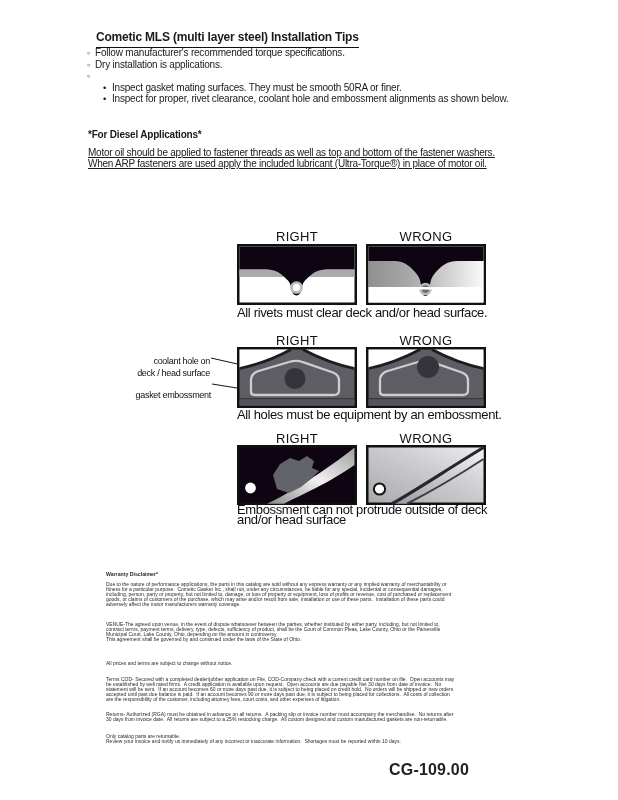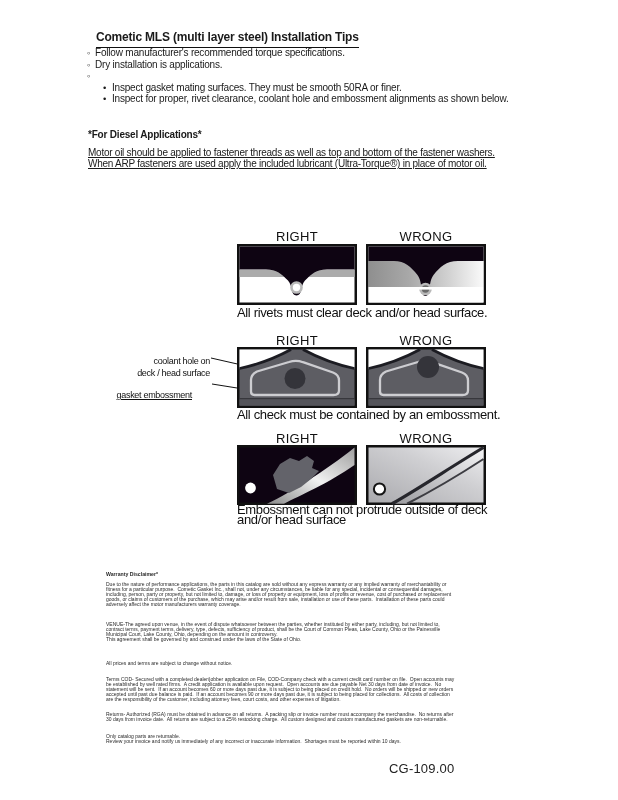--- a/index.html
+++ b/index.html
@@ -30,21 +30,21 @@
 
   .legal { left:106px; top:572px; width:480px; font-size:5px; line-height:5.05px; color:#2a2a2a; letter-spacing:0; }
   .legal .lh { font-size:5.2px; font-weight:bold; margin:0 0 5px 0; }
   .lp { white-space:pre-wrap; margin:0; }
   .lp.p-warranty { margin-bottom:15px; }
   .lp.p-venue    { margin-bottom:19px; }
   .lp.p-prices   { margin-bottom:10px; }
   .lp.p-terms    { margin-bottom:10px; }
   .lp.p-returns  { margin-bottom:12px; }
 
-  .footer-code { left:389px; top:761px; font-size:13px; letter-spacing:0.2px; color:#222; white-space:nowrap; }
+  .footer-code { left:389px; top:761px; font-size:16px; letter-spacing:0.2px; color:#222; white-space:nowrap;font-weight:bold; }
 
   svg.dbox { display:block; }
 </style>
 </head>
 <body>
 
 <div class="page">
 
   <div class="abs title">Cometic MLS (multi layer steel) Installation Tips</div>
 
@@ -105,21 +105,21 @@
     <rect x="51" y="43" width="17" height="2.6" fill="#ffffff"></rect>
   </svg>
 
   <div class="abs dcaption" style="left:237px; top:308px;">All rivets must clear deck and/or head surface.</div>
 
   <div class="abs dlabel" style="left:237px; top:333px;">RIGHT</div>
   <div class="abs dlabel" style="left:366px; top:333px;">WRONG</div>
 
   <div class="abs annot" style="left:90px; top:345px;">coolant hole on
 deck / head surface</div>
-  <div class="abs annot" style="left:72px; top:379px;text-decoration:underline;">gasket embossment</div>
+  <div class="abs annot" style="left:91px; top:379px;">gasket embossment</div>
 
   <svg class="abs" style="left:106px; top:340px;" width="200" height="70" viewBox="0 0 200 70">
     <line x1="105" y1="18" x2="184" y2="36" stroke="#111111" stroke-width="1"></line>
     <line x1="106" y1="44" x2="156" y2="52" stroke="#111111" stroke-width="1"></line>
   </svg>
 
   <svg class="abs dbox" style="left:237px; top:347px;" width="120" height="61" viewBox="0 0 120 61">
     <rect x="1.25" y="1.25" width="117.5" height="58.5" fill="#5d5d63" stroke="#111111" stroke-width="2.5"></rect>
     <path d="M2.5,2.5 H54 C42,9 24,17 2.5,21.5 Z" fill="#ffffff"></path>
     <path d="M117.5,2.5 H66 C78,9 96,17 117.5,21.5 Z" fill="#ffffff"></path>
@@ -136,21 +136,21 @@
     <path d="M2.5,2.5 H54 C42,9 24,17 2.5,21.5 Z" fill="#ffffff"></path>
     <path d="M117.5,2.5 H66 C78,9 96,17 117.5,21.5 Z" fill="#ffffff"></path>
     <path d="M54,2.5 C42,9 24,17 2.5,21.5" stroke="#1c1c22" stroke-width="2.8" fill="none"></path>
     <path d="M66,2.5 C78,9 96,17 117.5,21.5" stroke="#1c1c22" stroke-width="2.8" fill="none"></path>
     <rect x="2.5" y="51.2" width="115" height="1.2" fill="#2e2e34"></rect>
     <rect x="2.5" y="52.5" width="115" height="6.2" fill="#54545a"></rect>
     <path d="M14,44.5 L14,33 C14,29 16,26.5 20,24.5 L52,15 C56,13.6 62,13.6 66,15.2 L96,25.5 C100,27 102,30 102,33.5 L102,43.5 C102,46.5 100,48 96.5,48 L17.5,48 C15.2,48 14,46.9 14,44.5 Z" stroke="#cdcdd1" stroke-width="2.3" fill="none"></path>
     <circle cx="62" cy="20" r="11" fill="#34343a"></circle>
   </svg>
 
-  <div class="abs dcaption" style="left:237px; top:410px;">All check must be contained by an embossment.</div>
+  <div class="abs dcaption" style="left:237px; top:410px;">All holes must be equipment by an embossment.</div>
 
   <div class="abs dlabel" style="left:237px; top:431px;">RIGHT</div>
   <div class="abs dlabel" style="left:366px; top:431px;">WRONG</div>
 
   <svg class="abs dbox" style="left:237px; top:445px;" width="120" height="60" viewBox="0 0 120 60">
     <defs>
       <linearGradient id="g3r" x1="0" y1="1" x2="1" y2="0">
         <stop offset="0" stop-color="#8a8a8a"></stop>
           <stop offset="0.5" stop-color="#f2f2f2"></stop>
           <stop offset="1" stop-color="#9f9f9f"></stop>

